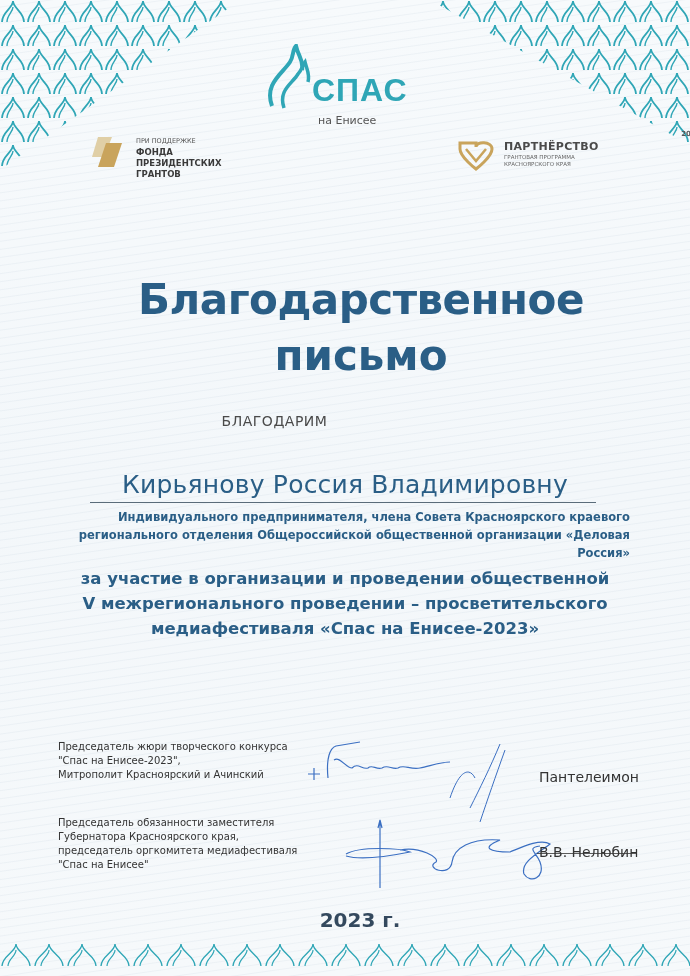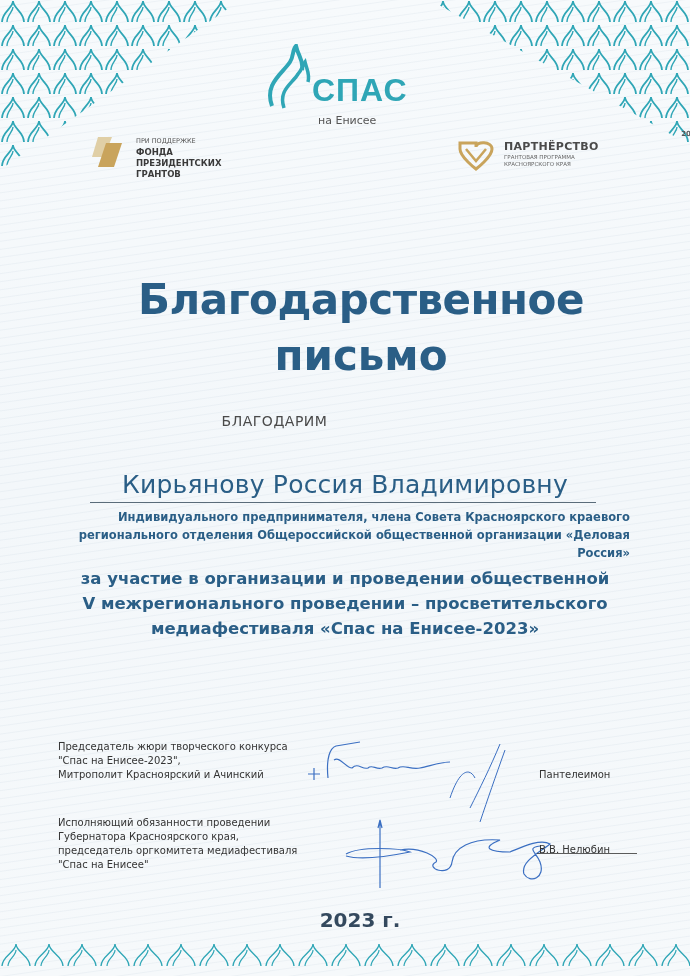--- a/index.html
+++ b/index.html
@@ -50,21 +50,21 @@
     position:absolute; top:470px; left:95px; width:500px; text-align:center;
     font-size:25px; color:#2a5e86; letter-spacing:0.2px; font-weight:500;
   }
   .recipient-line { position:absolute; top:502px; left:90px; width:506px; height:1px; background:#5a6c7a; }
   .position { position:absolute; top:508px; left:60px; width:570px; text-align:right; font-size:11.5px; line-height:18px; color:#2a5e86; font-weight:bold; }
   .reason { position:absolute; top:566px; left:40px; width:610px; text-align:center; font-size:16.5px; line-height:25px; color:#2a5e86; font-weight:bold; }
 
   .sig-block { position:absolute; left:58px; font-size:10px; line-height:14px; color:#333; }
   .sig1 { top:740px; }
   .sig2 { top:816px; }
-  .sig-name { position:absolute; font-size:10px; color:#333; }
+  .sig-name { position:absolute; font-size:14px; color:#333; }
   .sig-name1 { left:539px; top:769px; }
   .sig-name2 { left:539px; top:844px; }
   .sig-strike { position:absolute; left:537px; top:853px; width:100px; height:1px; background:#333; opacity:0.8; }
   .signature { position:absolute; }
   .signature1 { left:300px; top:738px; width:220px; height:90px; }
   .signature2 { left:340px; top:818px; width:240px; height:70px; }
 
   .year { position:absolute; top:908px; left:15px; width:690px; text-align:center; font-size:20px; font-weight:bold; color:#34495e; }
 </style>
 </head>
@@ -151,21 +151,21 @@
   <div>Митрополит Красноярский и Ачинский</div>
 </div>
 <svg class="signature signature1" viewBox="0 0 220 90">
   <path d="M8 36 L20 36 M14 30 L14 42" stroke="#3b6fc2" stroke-width="1.2" fill="none"></path>
   <path d="M28 40 C26 20, 30 10, 36 8 L60 4 M34 22 C40 18, 46 30, 52 30 C58 24, 62 32, 68 30 C72 26, 76 32, 82 30 C88 26, 92 32, 98 30 C104 26, 110 32, 120 30 C130 28, 140 24, 150 24" stroke="#3b6fc2" stroke-width="1.2" fill="none"></path>
   <path d="M200 6 C190 30, 180 50, 170 70 M205 12 C195 40, 188 60, 180 84 M150 60 C160 30, 170 30, 175 40" stroke="#3b6fc2" stroke-width="1" fill="none"></path>
 </svg>
 <div class="sig-name sig-name1">Пантелеимон</div>
 
 <div class="sig-block sig2">
-  <div>Исполняющий обязанности проведении</div>
+  <div>Председатель обязанности заместителя</div>
   <div>Губернатора Красноярского края,</div>
   <div>председатель оргкомитета медиафестиваля</div>
   <div>"Спас на Енисее"</div>
 </div>
 <svg class="signature signature2" viewBox="0 0 240 70">
   <path d="M40 2 L40 70 M38 10 L40 2 L42 10" stroke="#3b6fc2" stroke-width="1.2" fill="none"></path>
   <path d="M6 36 C20 28, 60 30, 70 34 C40 40, 20 42, 6 38 M60 32 C80 28, 100 40, 96 44 C84 50, 110 60, 112 44 C114 30, 130 20, 160 22 C140 30, 150 34, 170 34 C180 30, 200 20, 210 26 C200 34, 180 44, 184 56 C190 66, 206 60, 200 44 C196 34, 186 30, 200 28" stroke="#3b6fc2" stroke-width="1.2" fill="none"></path>
 </svg>
 <div class="sig-name sig-name2">В.В. Нелюбин</div>
 <div class="sig-strike"></div>

